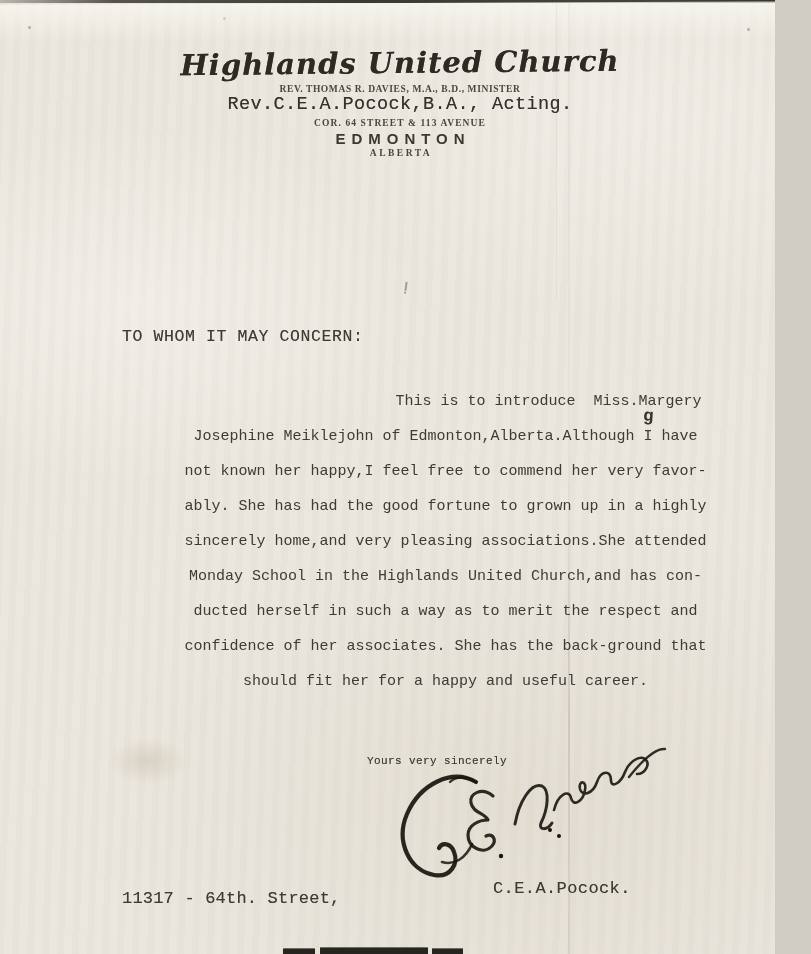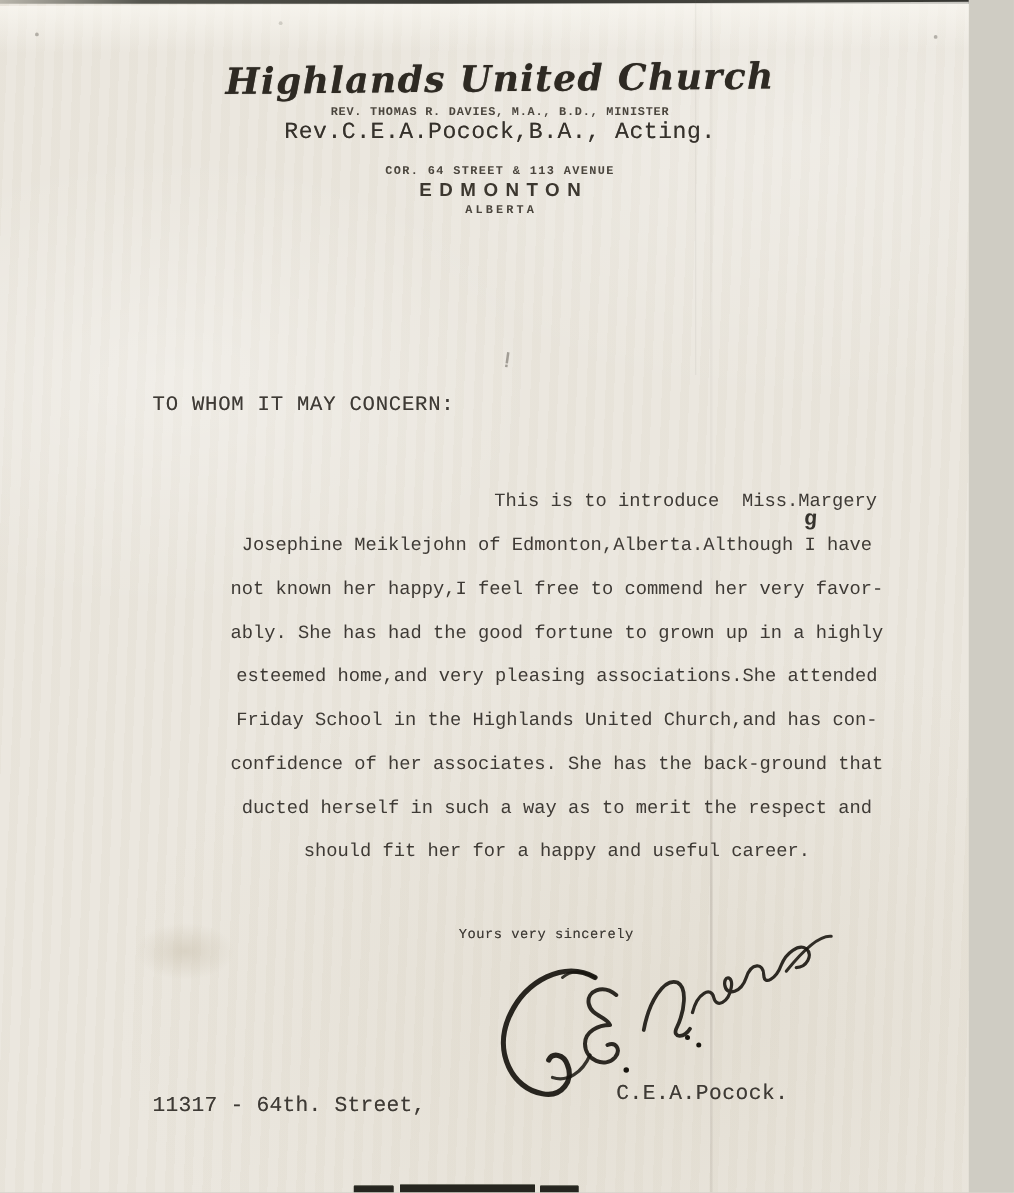--- a/index.html
+++ b/index.html
@@ -30,35 +30,35 @@
 
   
   .letterhead{left:0;top:46px;width:800px;text-align:center;}
   .church-name{
     font-family:"DejaVu Serif","Liberation Serif",serif;
     font-style:italic;font-weight:bold;font-size:29px;letter-spacing:1px;
     color:#2e2a23;transform:rotate(-0.6deg);
     text-shadow:0 0 0.6px rgba(46,42,35,0.7);
   }
   .small-caps-line{
-    font-family:Liberation Mono, monospace;font-weight:bold;
+    font-family:Liberation Serif, serif;font-weight:bold;
     color:#4a453d;
   }
   .minister-line{font-size:9.5px;letter-spacing:0.6px;margin-top:4px;}
   .acting-line{font-family:"Liberation Mono",monospace;font-size:18.5px;
     color:#35312b;margin-top:0;letter-spacing:0.4px;
     text-shadow:0 0 0.5px rgba(53,49,43,0.6);}
-  .cor-line{font-size:9.5px;letter-spacing:1.1px;margin-top:15px;}
+  .cor-line{font-size:9.5px;letter-spacing:1.1px;margin-top:3px;}
   .city-line{font-family:"Liberation Sans",sans-serif;font-weight:bold;
     font-size:15px;letter-spacing:6px;color:#3c372f;margin-top:2px;text-indent:6px;}
   .province-line{font-size:9.5px;letter-spacing:2.5px;margin-top:1px;text-indent:2px;}
 
   
   .typed{white-space:pre;
-    text-shadow:0 0 0.5px rgba(62,58,53,0.55);}
+    text-shadow:0 0 0.5px rgba(62,58,53,0.55);margin-top:13px;}
   .salutation{left:122px;top:314px;font-size:16.5px;letter-spacing:0.6px;}
   .body-block{left:123px;top:384px;width:645px;font-size:15px;line-height:35px;text-align:center;}
   .body-block .line{white-space:pre;}
   .body-block .indent{text-indent:206px;}
   .overstrike{left:643px;top:406px;font-size:17.5px;font-weight:bold;
     color:#23201b;transform:rotate(4deg);opacity:0.9;}
   .ink-mark{left:405px;top:282px;width:3px;height:9px;opacity:.5;
     border-left:2px solid #5a554c;transform:rotate(8deg);}
   .ink-mark:before{content:"";position:absolute;left:-2px;top:10px;width:2px;height:2px;background:#5a554c;}
   .closing{left:367px;top:742px;font-size:11px;letter-spacing:0.4px;}
@@ -103,24 +103,24 @@
   <div class="abs ink-mark"></div>
 
   <main>
     <div class="abs typed salutation">TO WHOM IT MAY CONCERN:</div>
 
     <div class="abs body-block">
       <div class="line indent">This is to introduce  Miss.Margery</div>
       <div class="line">Josephine Meiklejohn of Edmonton,Alberta.Although I have</div>
       <div class="line">not known her happy,I feel free to commend her very favor-</div>
       <div class="line">ably. She has had the good fortune to grown up in a highly</div>
-      <div class="line">esteemed home,and very pleasing associations.She attended</div>
-      <div class="line">Friday School in the Highlands United Church,and has con-</div>
+      <div class="line">sincerely home,and very pleasing associations.She attended</div>
+      <div class="line">Monday School in the Highlands United Church,and has con-</div>
+      <div class="line">ducted herself in such a way as to merit the respect and</div>
       <div class="line">confidence of her associates. She has the back-ground that</div>
-      <div class="line">ducted herself in such a way as to merit the respect and</div>
       <div class="line">should fit her for a happy and useful career.</div>
     </div>
     <span class="abs overstrike">g</span>
 
     <div class="abs typed closing">Yours very sincerely</div>
 
     <svg class="abs signature" viewBox="0 0 282 152" aria-label="signature">
 
       <path d="M 84,46 C 60,32 28,48 15,78 C 3,106 18,135 42,139 C 58,142 67,128 62,116 C 59,107 50,106 47,112" stroke-width="4.2" opacity="0.92"></path>
       <path d="M 84,46 C 74,40 64,40 58,46" stroke-width="2.4" opacity="0.85"></path>

